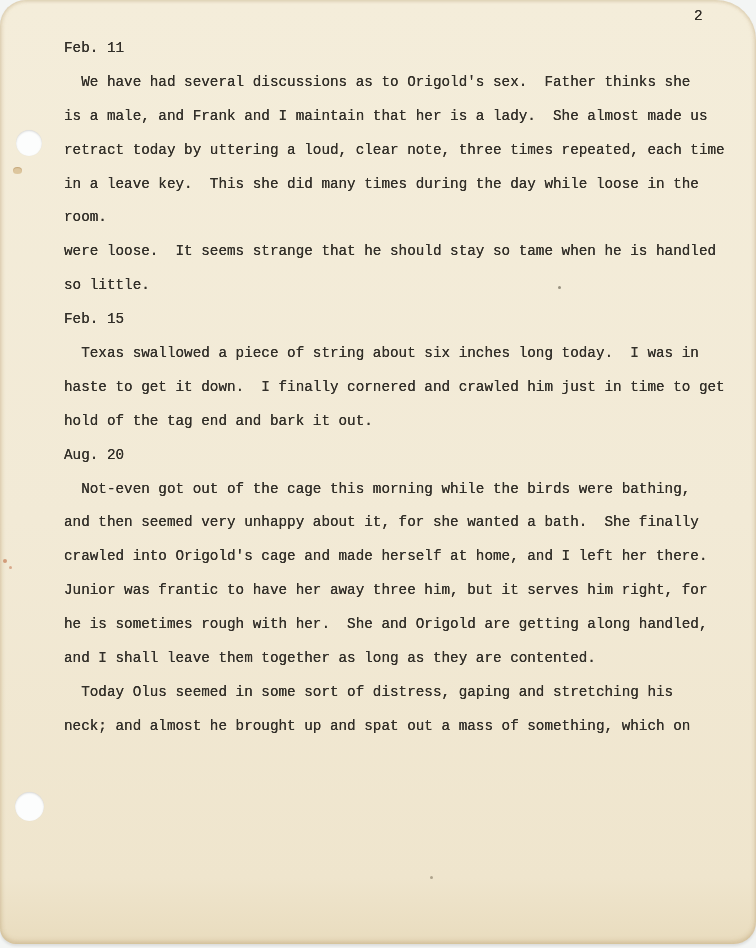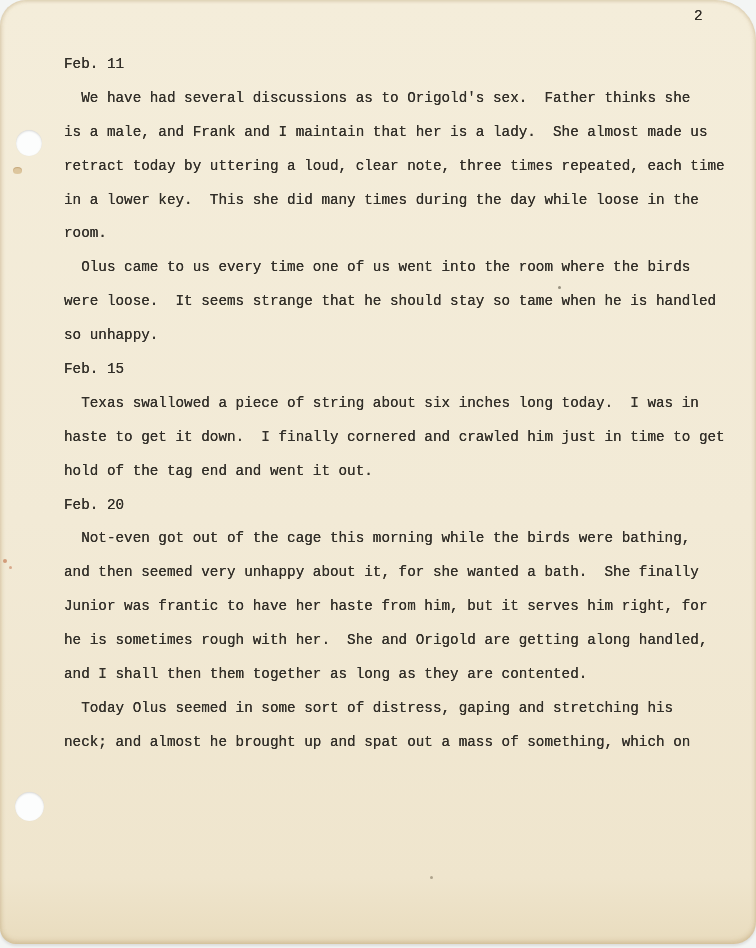--- a/index.html
+++ b/index.html
@@ -22,21 +22,21 @@
       inset -2px 0 4px rgba(190,165,120,0.14),
       inset 0 -3px 5px rgba(180,150,100,0.30),
       0 2px 3px rgba(0,0,0,0.10);
   }
   .page-number{
     position:absolute;left:694px;top:6px;
     font-size:14.3px;line-height:20px;color:var(--ink);
     text-shadow:0 0 0.6px currentColor;
   }
   .text-block{
-    position:absolute;left:64px;top:48px;width:670px;
+    position:absolute;left:64px;top:32px;width:670px;
     font-size:14.3px;line-height:33.9px;color:var(--ink);
   }
   .line{
     white-space:pre;height:33.9px;
     text-shadow:0 0 0.6px currentColor;
   }
   .hole{
     position:absolute;background:var(--hole);border-radius:50%;
     box-shadow:inset 0 1px 2px rgba(0,0,0,0.14), 0 0 1px rgba(0,0,0,0.05);
   }
@@ -59,31 +59,31 @@
   <div class="speck speck-1"></div>
   <div class="speck speck-2"></div>
   <div class="speck speck-3"></div>
   <div class="speck speck-4"></div>
   <div class="speck speck-5"></div>
   <div class="text-block">
       <div class="line">Feb. 11</div>
       <div class="line">  We have had several discussions as to Origold's sex.  Father thinks she</div>
       <div class="line">is a male, and Frank and I maintain that her is a lady.  She almost made us</div>
       <div class="line">retract today by uttering a loud, clear note, three times repeated, each time</div>
-      <div class="line">in a lower key.  This she did many times during the day while loose in the</div>
+      <div class="line">in a leave key.  This she did many times during the day while loose in the</div>
       <div class="line">room.</div>
-      <div class="line">  Olus came to us every time one of us went into the room where the birds</div>
       <div class="line">were loose.  It seems strange that he should stay so tame when he is handled</div>
-      <div class="line">so unhappy.</div>
+      <div class="line">so little.</div>
       <div class="line">Feb. 15</div>
       <div class="line">  Texas swallowed a piece of string about six inches long today.  I was in</div>
       <div class="line">haste to get it down.  I finally cornered and crawled him just in time to get</div>
-      <div class="line">hold of the tag end and went it out.</div>
-      <div class="line">Feb. 20</div>
+      <div class="line">hold of the tag end and bark it out.</div>
+      <div class="line">Aug. 20</div>
       <div class="line">  Not-even got out of the cage this morning while the birds were bathing,</div>
       <div class="line">and then seemed very unhappy about it, for she wanted a bath.  She finally</div>
-      <div class="line">Junior was frantic to have her haste from him, but it serves him right, for</div>
+      <div class="line">crawled into Origold's cage and made herself at home, and I left her there.</div>
+      <div class="line">Junior was frantic to have her away three him, but it serves him right, for</div>
       <div class="line">he is sometimes rough with her.  She and Origold are getting along handled,</div>
-      <div class="line">and I shall then them together as long as they are contented.</div>
+      <div class="line">and I shall leave them together as long as they are contented.</div>
       <div class="line">  Today Olus seemed in some sort of distress, gaping and stretching his</div>
       <div class="line">neck; and almost he brought up and spat out a mass of something, which on</div>
     </div>
 </div>
 
 </body></html>

